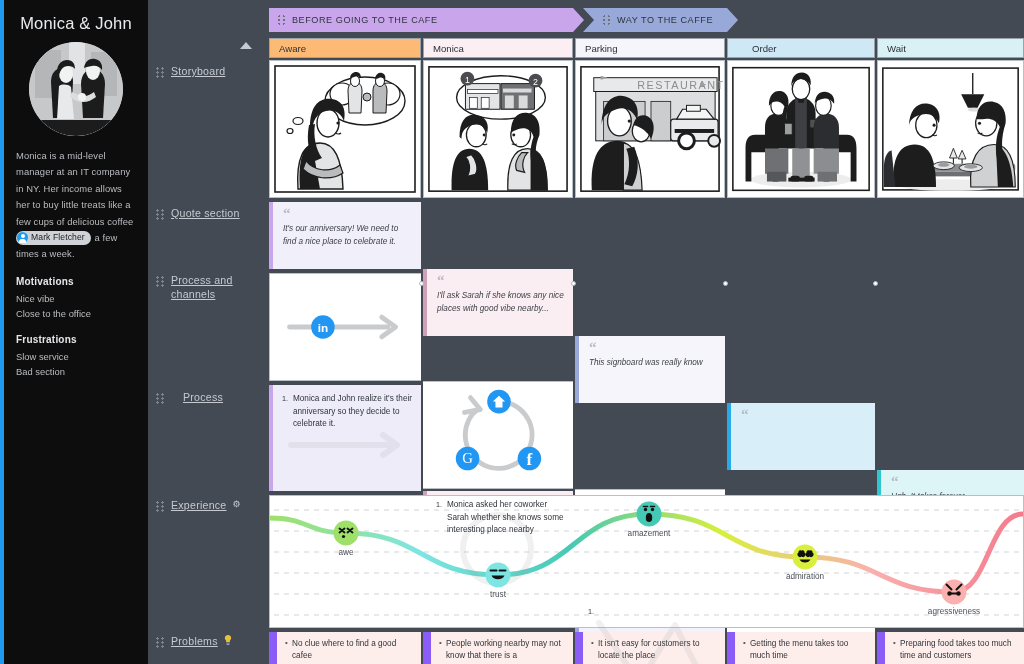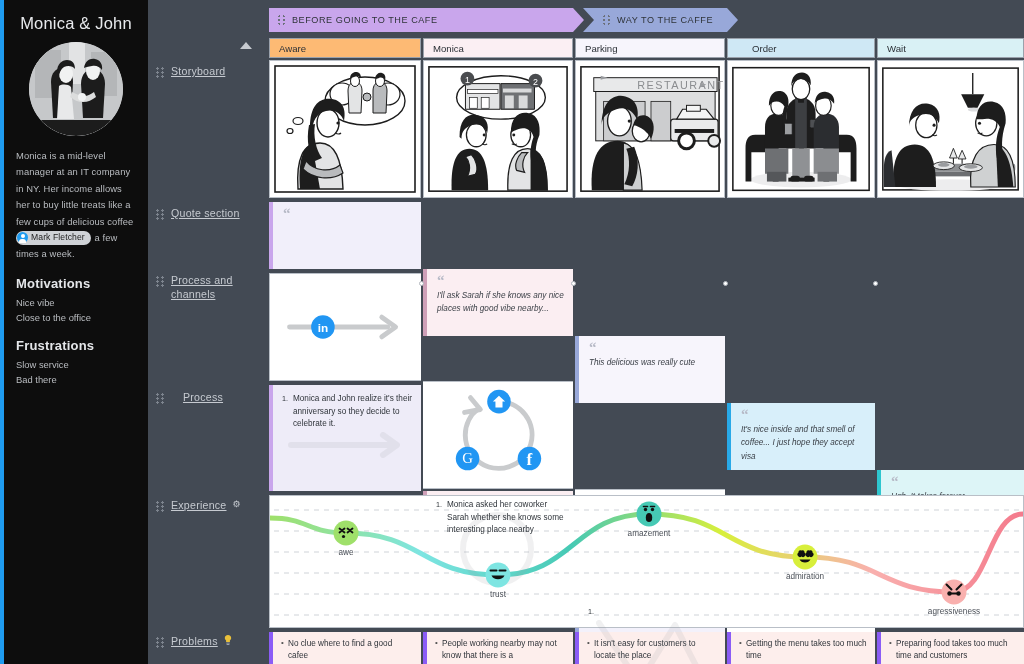--- a/index.html
+++ b/index.html
@@ -60,21 +60,21 @@
   }
   .mention .m-av::before {
     content:""; position:absolute; left:3.5px; top:2px;
     width:4px; height:4px; border-radius:50%; background:#fff;
   }
   .mention .m-av::after {
     content:""; position:absolute; left:2px; top:6.5px;
     width:7px; height:4px; border-radius:3px 3px 0 0; background:#fff;
   }
   .p-head {
-    color: #e4e6e9; font-size: 13px; font-weight: bold;
+    color: #e4e6e9; font-size: 10px; font-weight: bold;
     margin: 13px 0 4px 0; letter-spacing: .2px;
   }
   .p-line { color: #b9bcc0; font-size: 9.4px; line-height: 15px; }
 
   
   #labels {
     width: 116px; flex: 0 0 116px;
     background: #434a54;
     position: relative;
   }
@@ -178,21 +178,21 @@
     transform: translate(-50%,-50%); z-index: 5;
     display: flex; align-items: center; justify-content: center;
   }
   .emo-label {
     position: absolute; transform: translate(-50%,0);
     font-size: 8.2px; color: #4b5058; z-index: 5; white-space: nowrap;
   }
 
   
   #prob-row { top: 632px; height: 32px; }
-  .pb-cell { height: 32px; background: #fdeeec; border-left: 4px solid #8b5cf6; padding: 6px 8px 0 8px; }
+  .pb-cell { height: 32px; background: #fdeeec; border-left: 8px solid #8b5cf6; padding: 6px 8px 0 8px; }
   .pb-text { font-size: 8.2px; line-height: 12.4px; color: #2f343a; padding-left: 7px; position: relative; }
   .pb-text::before { content: "\2022"; position: absolute; left: 0; top: -1px; font-size: 8px; color: #555; }
 </style>
 </head>
 <body>
 
 <div id="app">
 
   <aside id="persona">
     <div id="persona-title">Monica &amp; John</div>
@@ -234,21 +234,21 @@
       </span>
       <span>a few times a week.</span>
     </div>
 
     <div class="p-head">Motivations</div>
     <div class="p-line">Nice vibe</div>
     <div class="p-line">Close to the office</div>
 
     <div class="p-head">Frustrations</div>
     <div class="p-line">Slow service</div>
-    <div class="p-line">Bad there</div>
+    <div class="p-line">Bad section</div>
   </aside>
 
   <div id="labels">
     <div id="collapse-caret"></div>
     <div id="sec-labels-host">
         <div class="sec-label" style="top: 65px;">
           <span class="grip"></span>
           <span class="lbl">Storyboard</span>
         </div>
         <div class="sec-label" style="top: 207px;">
@@ -456,32 +456,32 @@
               <path d="M78 88l4 10h-8z" fill="#e8e9ea" stroke="#1d1d1d" stroke-width="0.9"></path>
               <path d="M78 98v6" stroke="#1d1d1d" stroke-width="1.1" fill="none"></path>
               <path d="M87 90l4 9h-8z" fill="#e8e9ea" stroke="#1d1d1d" stroke-width="0.9"></path>
               <path d="M87 99v5" stroke="#1d1d1d" stroke-width="1.1" fill="none"></path>
             </svg></div>
         </div>
       </div>
     <div id="quote-row" class="cellrow">
         <div class="cell q-cell" style="left: 0px; width: 152px; background: rgb(241, 239, 250); border-left: 4px solid rgb(201, 166, 236);">
           <div class="q-mark">“</div>
+          <div class="q-text">It's our anniversary! We need to find a nice place to celebrate it.</div>
         </div>
         <div class="cell q-cell" style="left: 154px; width: 150px; background: rgb(251, 238, 242); border-left: 4px solid rgb(207, 160, 184);">
           <div class="q-mark">“</div>
           <div class="q-text">I'll ask Sarah if she knows any nice places with good vibe  nearby...</div>
         </div>
         <div class="cell q-cell" style="left: 306px; width: 150px; background: rgb(247, 245, 252); border-left: 4px solid rgb(152, 168, 217);">
           <div class="q-mark">“</div>
-          <div class="q-text">This delicious was really cute</div>
+          <div class="q-text">This signboard was really know</div>
         </div>
         <div class="cell q-cell" style="left: 458px; width: 148px; background: rgb(216, 239, 250); border-left: 4px solid rgb(40, 169, 232);">
           <div class="q-mark">“</div>
-          <div class="q-text">It's nice inside and that smell of coffee... I just hope they accept visa</div>
         </div>
         <div class="cell q-cell" style="left: 608px; width: 147px; background: rgb(221, 245, 247); border-left: 4px solid rgb(46, 198, 207);">
           <div class="q-mark">“</div>
           <div class="q-text">Ugh. It takes forever...</div>
         </div>
       </div>
     <div id="pc-row" class="cellrow">
         <div class="pc-sep" style="left: 150px;"></div>
         <div class="cell pc-cell" style="left: 0px; width: 152px; border-left: 1px solid rgb(185, 191, 199); border-top: 1px solid rgb(185, 191, 199); border-bottom: 1px solid rgb(185, 191, 199);"><svg viewBox="0 0 150 108" width="100%" height="100%">
             <path d="M18 54 H118" stroke="#c9cbcd" stroke-width="5" fill="none" stroke-linecap="round"></path>

